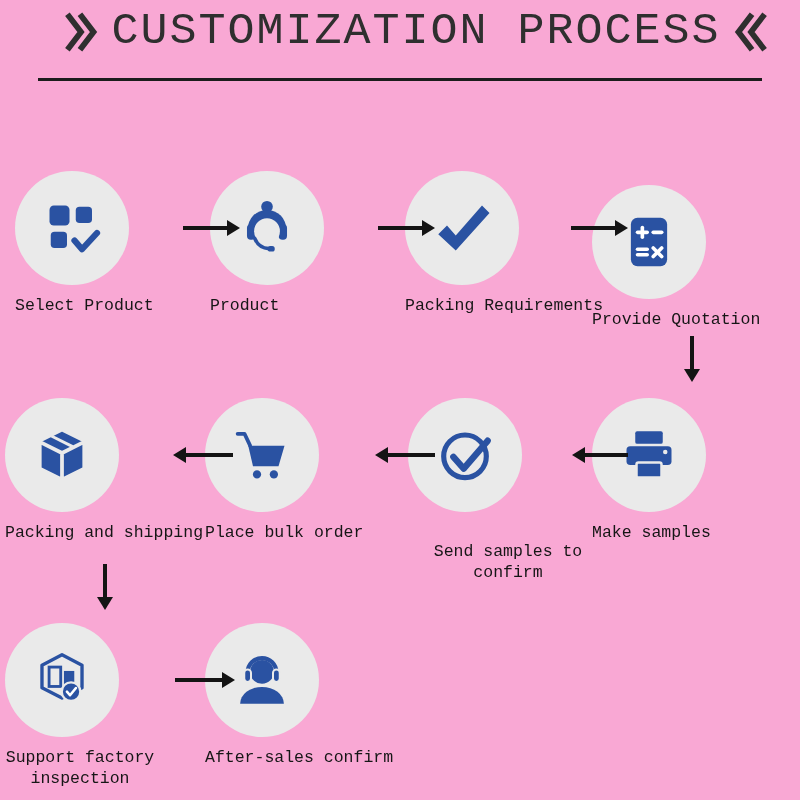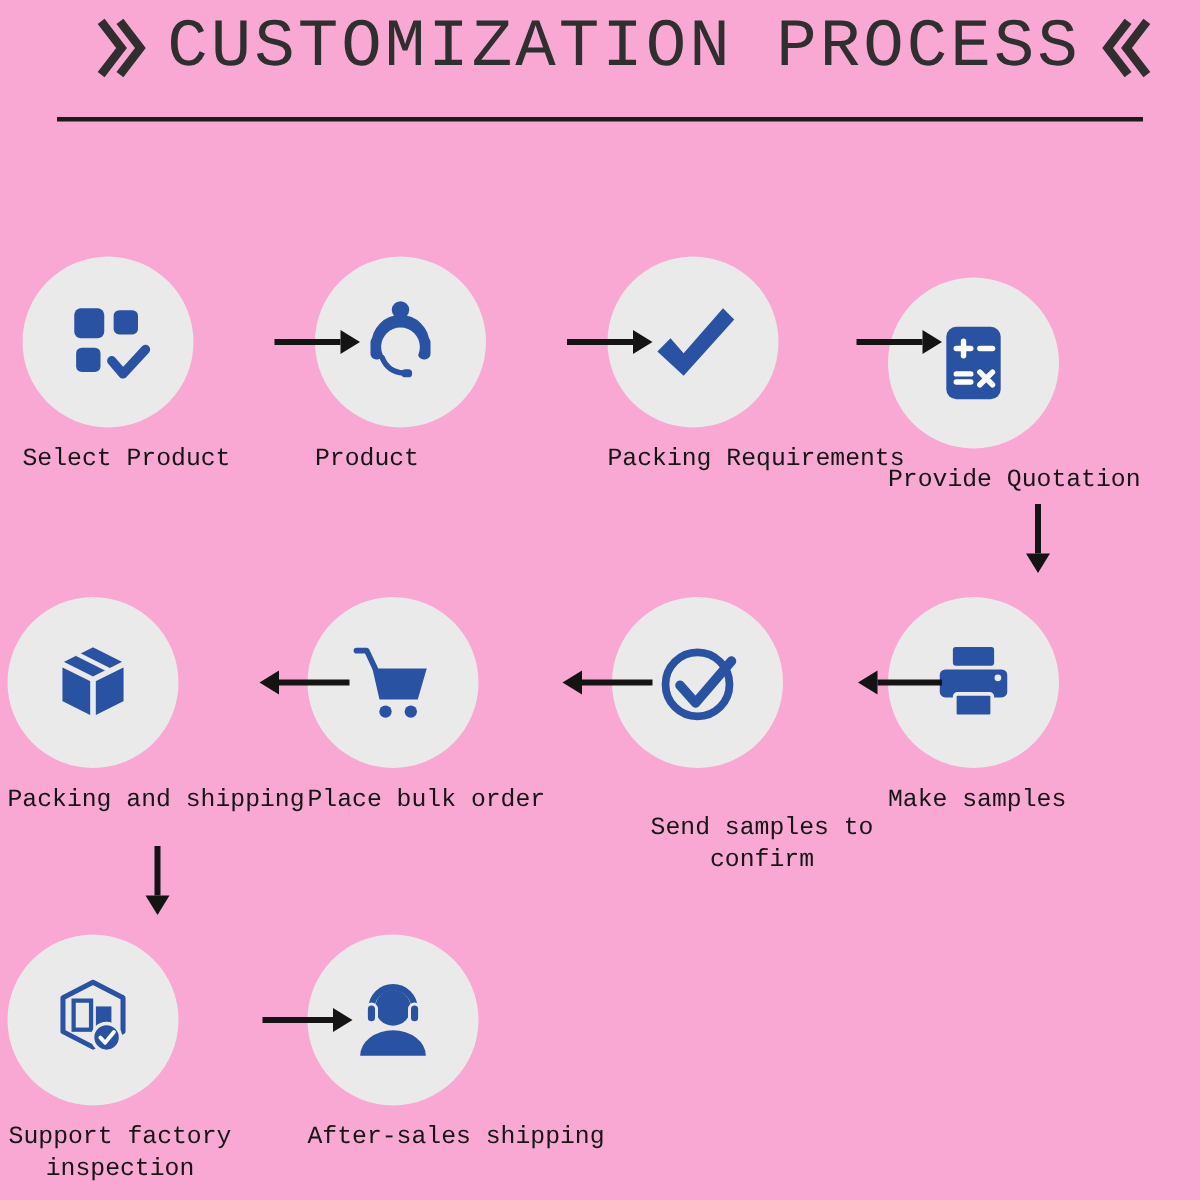--- a/index.html
+++ b/index.html
@@ -199,21 +199,21 @@
   <div class="step" style="left:205px; top:623px;">
     <div class="circle">
       <svg width="60" height="60" viewBox="0 0 48 48">
         <path d="M6.5 43 a17.5 13.5 0 0 1 35 0 Z" fill="#2a52a2"></path>
         <circle cx="24" cy="17.5" r="9.5" fill="#2a52a2"></circle>
         <path d="M12.5 18 a11.5 11.5 0 0 1 23 0" fill="none" stroke="#2a52a2" stroke-width="3.4"></path>
         <rect x="9.8" y="15.5" width="5.4" height="10" rx="2.7" fill="#2a52a2" stroke="#eaeaea" stroke-width="1.6"></rect>
         <rect x="32.8" y="15.5" width="5.4" height="10" rx="2.7" fill="#2a52a2" stroke="#eaeaea" stroke-width="1.6"></rect>
       </svg>
     </div>
-    <span class="label">After-sales shipping</span>
+    <span class="label">After-sales confirm</span>
   </div>
 
   <div class="arrow-h right" style="left:183px; top:226px; width:44px;"></div>
   <div class="arrow-h right" style="left:378px; top:226px; width:44px;"></div>
   <div class="arrow-h right" style="left:571px; top:226px; width:44px;"></div>
 
   <div class="arrow-v" style="left:690px; top:336px; height:33px;"></div>
 
   <div class="arrow-h left" style="left:585px; top:453px; width:43px;"></div>
   <div class="arrow-h left" style="left:388px; top:453px; width:47px;"></div>

